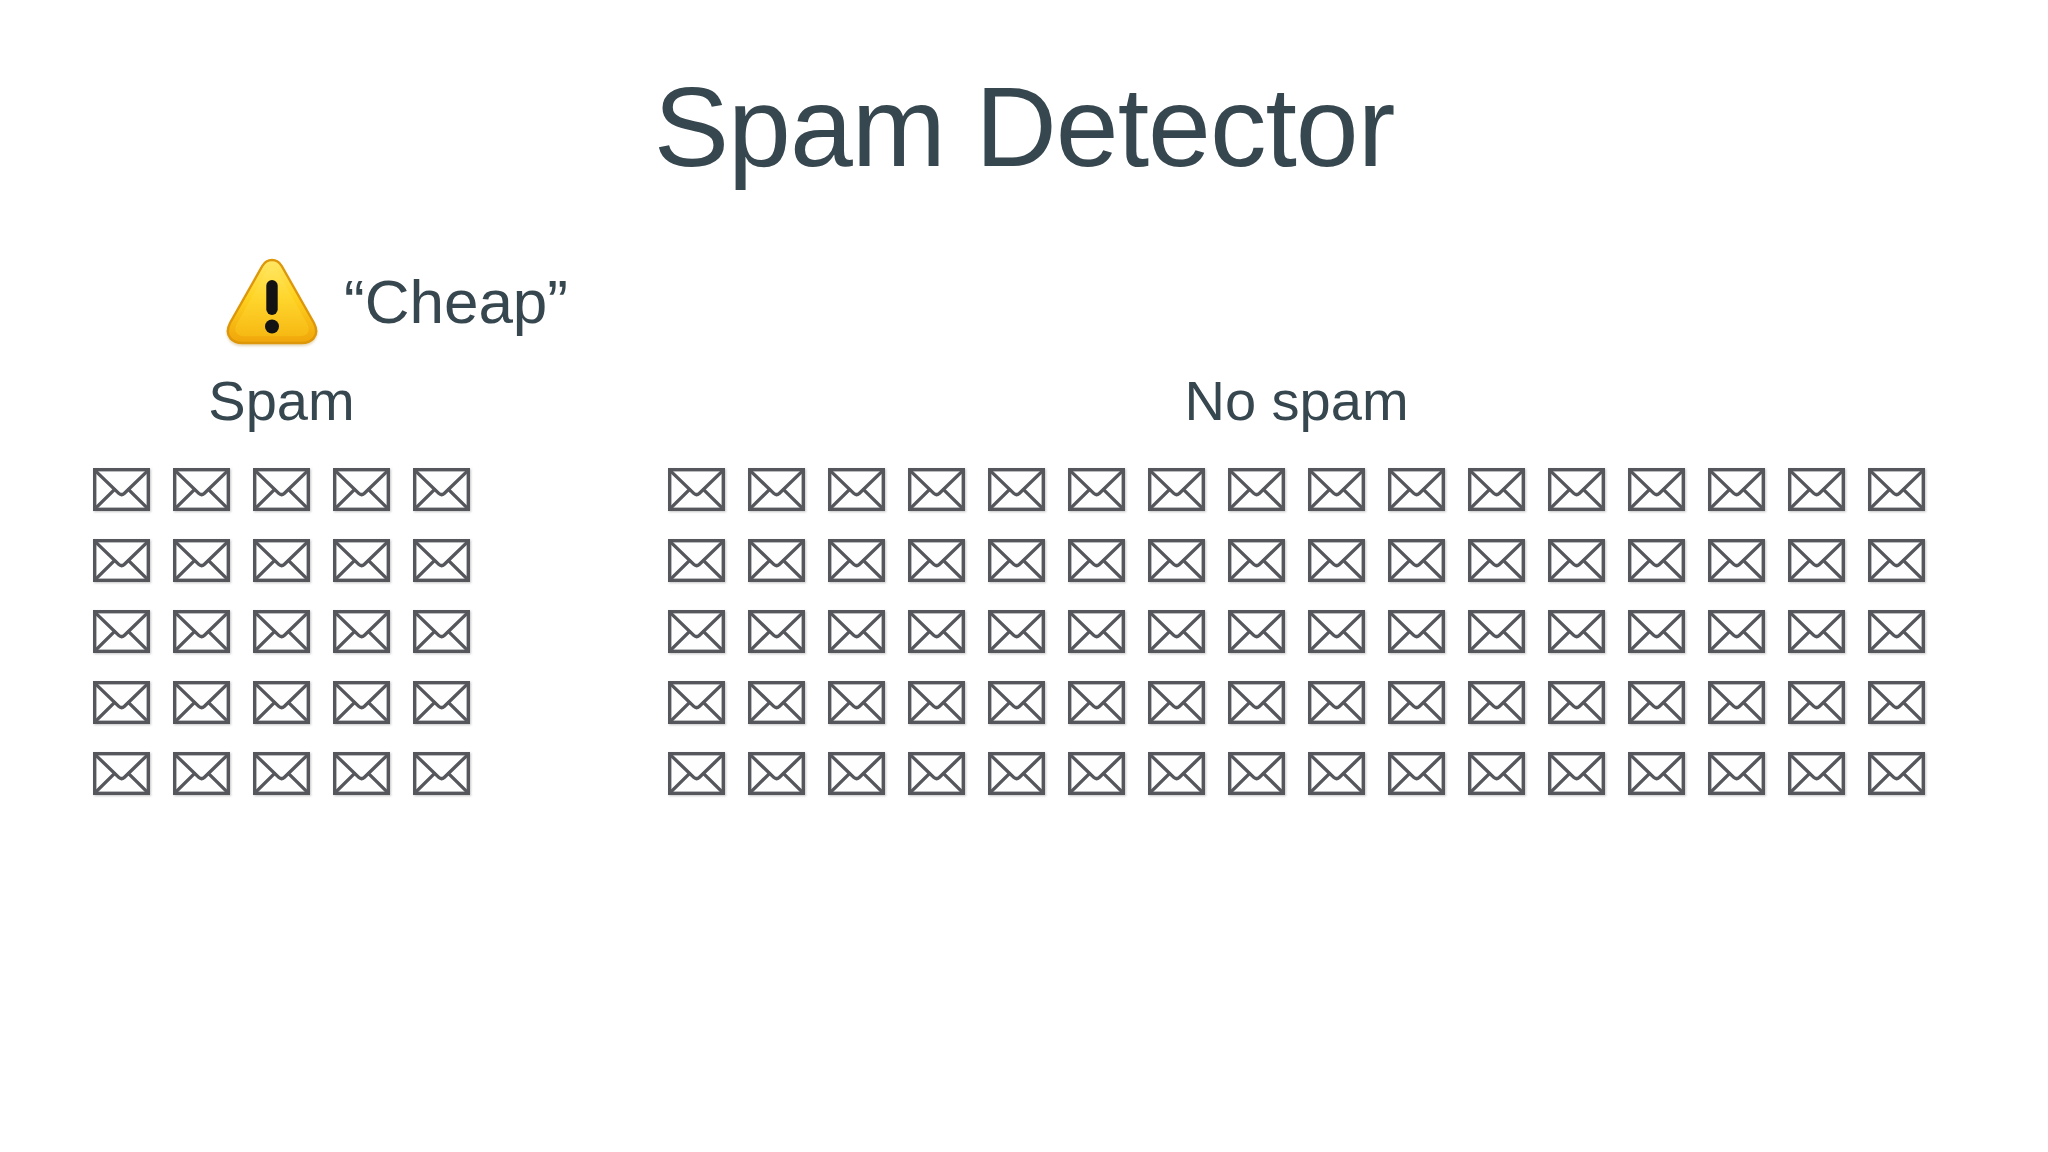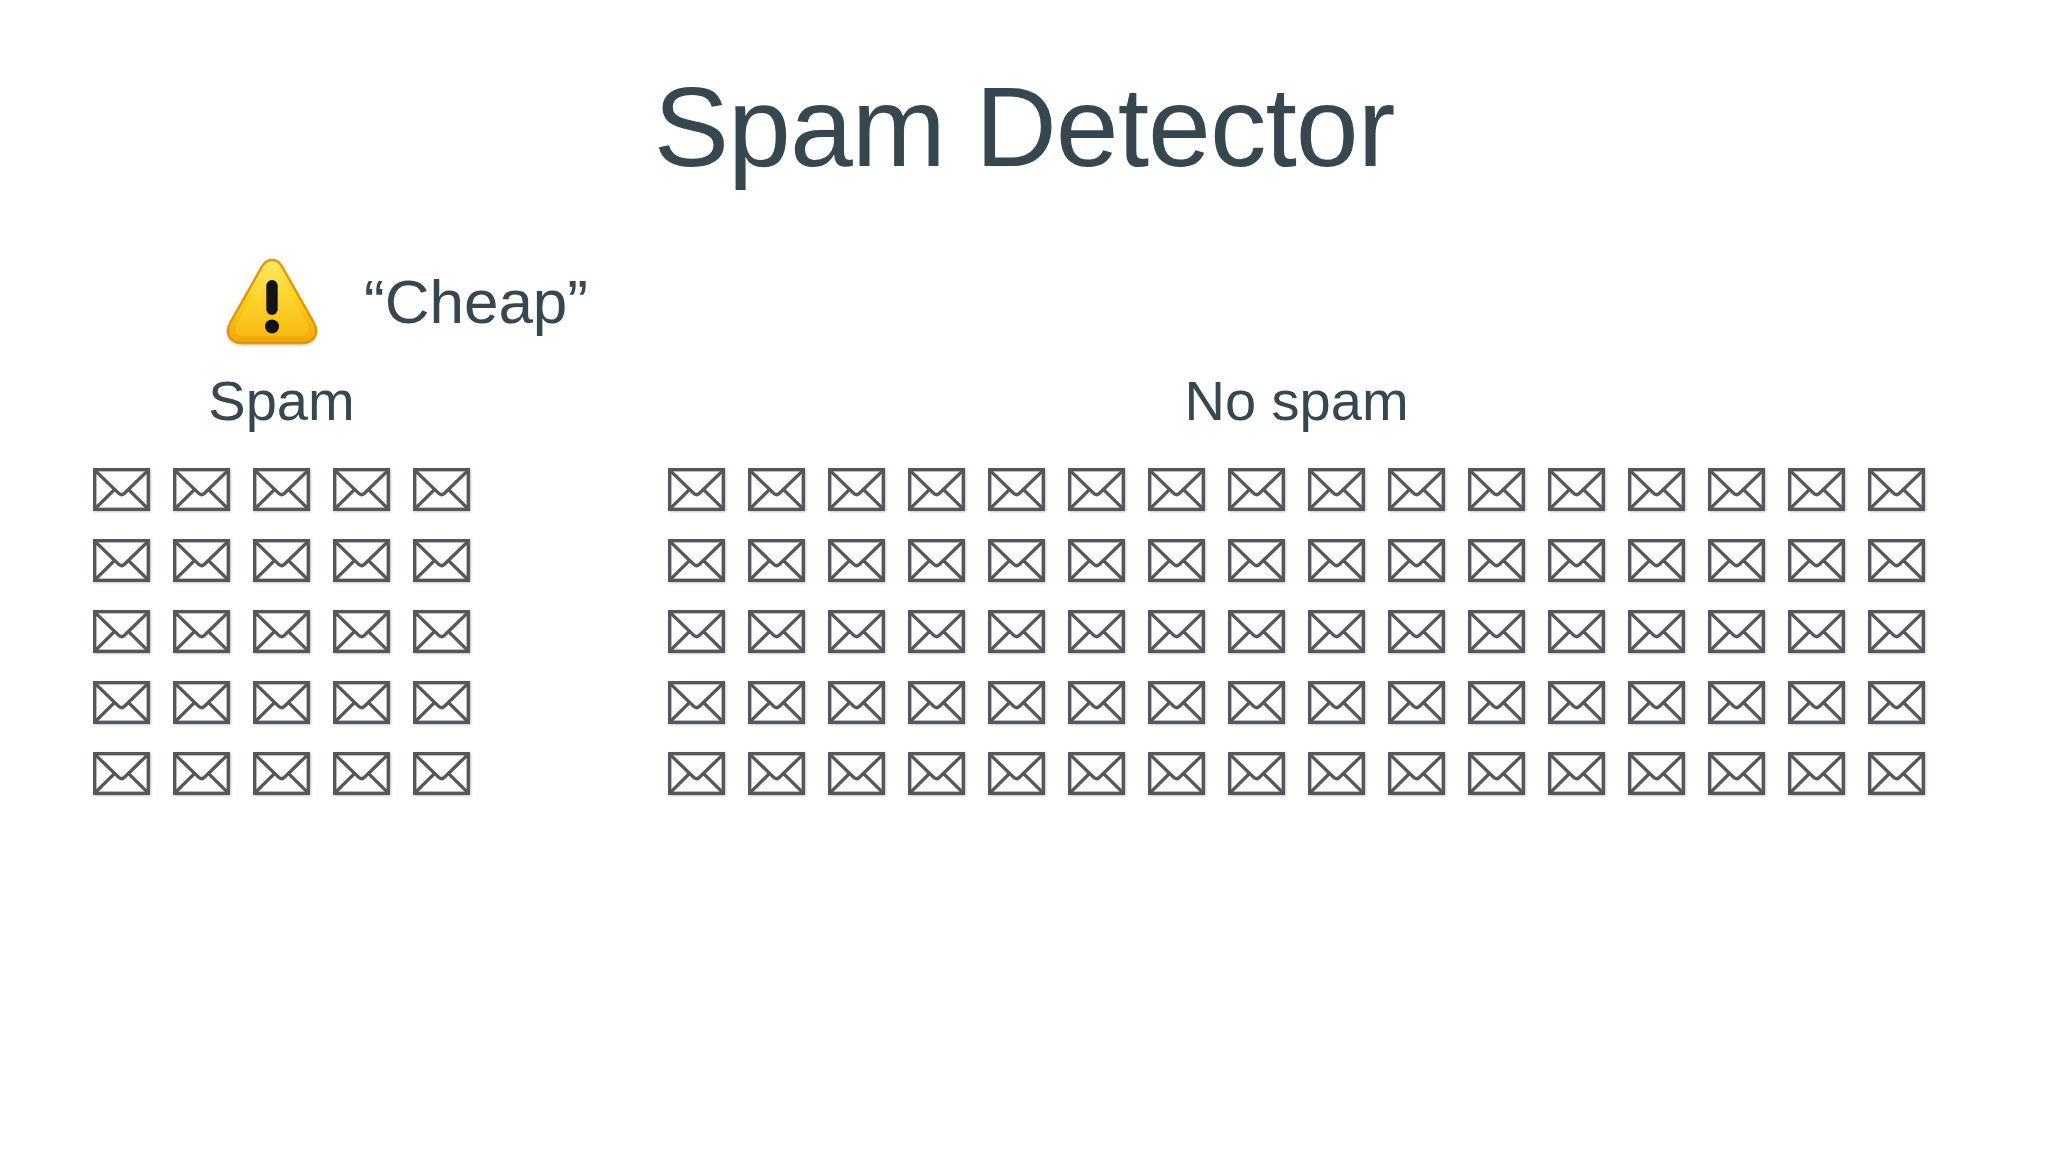--- a/index.html
+++ b/index.html
@@ -29,21 +29,21 @@
     letter-spacing: -1px;
     line-height: 1;
     color: var(--c-text, #37474f);
   }
   .annotation {
     position: absolute;
     left: 222px;
     top: 252px;
     display: flex;
     align-items: center;
-    gap: 42px;
+    gap: 22px;
   }
   .warning-svg {
     width: 100px;
     height: 100px;
     display: block;
     filter: drop-shadow(0px 2px 1px rgba(160, 110, 0, 0.25));
   }
   .annotation-label {
     font-size: 62px;
     line-height: 1;

